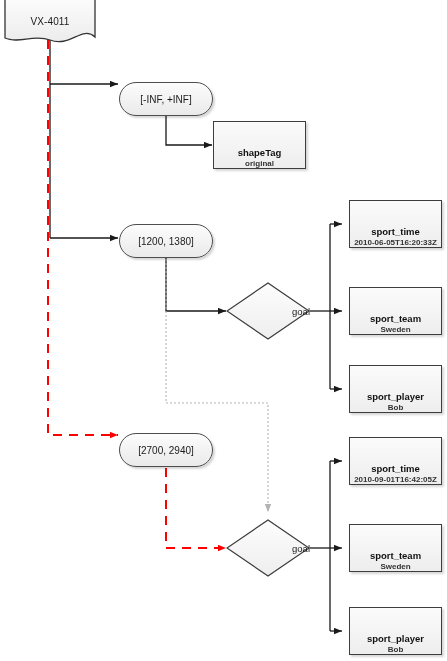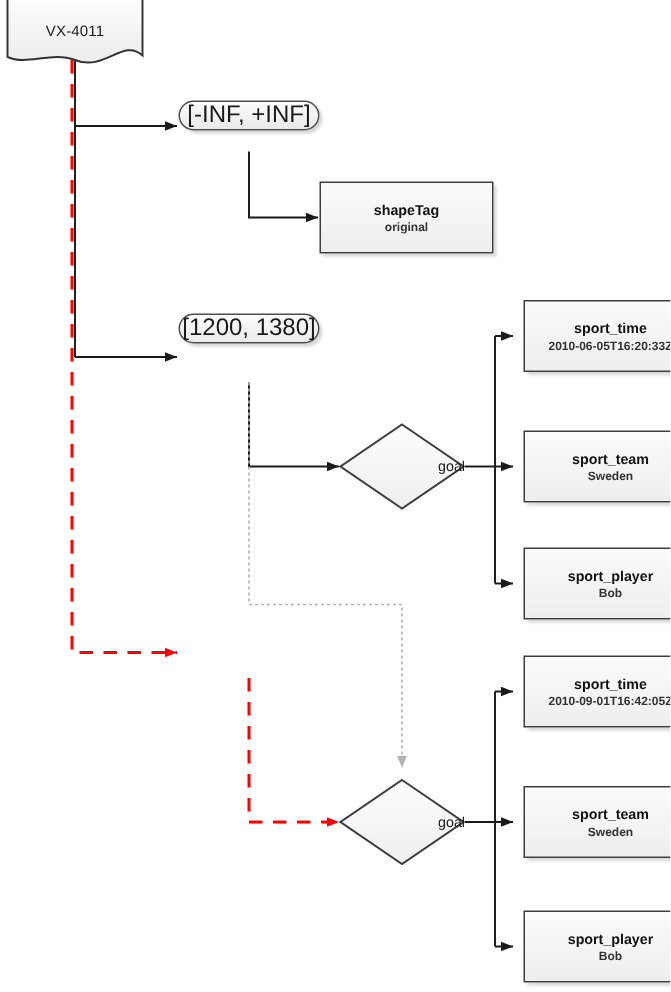--- a/index.html
+++ b/index.html
@@ -53,36 +53,38 @@
     position: relative;
     z-index: 2;
     font-size: 10px;
     margin-top: 2px;
     letter-spacing: .1px;
   }
 
   
   .range-node {
     width: 94px;
-    height: 20px;
+    height: 34px;
     border: 1.3px solid #4d4d4d;
     border-radius: 17px;
     background: linear-gradient(180deg, #fcfcfc 0%, #f2f2f2 55%, #eaeaea 100%);
-    font-size: 16px;
+    font-size: 10px;
     box-shadow: 2px 2px 2px rgba(0,0,0,0.16);
+    margin-top: 15px;
   }
 
   
   .attr-box {
-    width: 116px;
+    width: 93px;
     height: 48px;
     border: 1.3px solid #3d3d3d;
     background: linear-gradient(180deg, #fbfbfb 0%, #f3f3f3 60%, #ededed 100%);
     box-shadow: 2px 2px 2px rgba(0,0,0,0.16);
     gap: 1px;
+    justify-content: flex-end;
   }
   .attr-box .attr-key {
     font-size: 9.5px;
     font-weight: bold;
     color: #111;
   }
   .attr-box .attr-val {
     font-size: 8px;
     color: #333;
     white-space: nowrap;
@@ -172,20 +174,23 @@
   </div>
 
   <div class="node range-node" style="left:119px; top:67px;">
     <span>[-INF, +INF]</span>
   </div>
 
   <div class="node range-node" style="left:119px; top:209px;">
     <span>[1200, 1380]</span>
   </div>
 
+  <div class="node range-node" style="left:119px; top:418px;">
+    <span>[2700, 2940]</span>
+  </div>
 
   <div class="node attr-box" style="left:213px; top:121px;">
     <span class="attr-key">shapeTag</span>
     <span class="attr-val">original</span>
   </div>
 
   <div class="node diamond" style="left:226px; top:282px;">
     <svg class="dia-svg" width="84" height="58" viewBox="0 0 84 58">
       <defs>
         <linearGradient id="diaGrad1" x1="0" y1="0" x2="0" y2="1">

